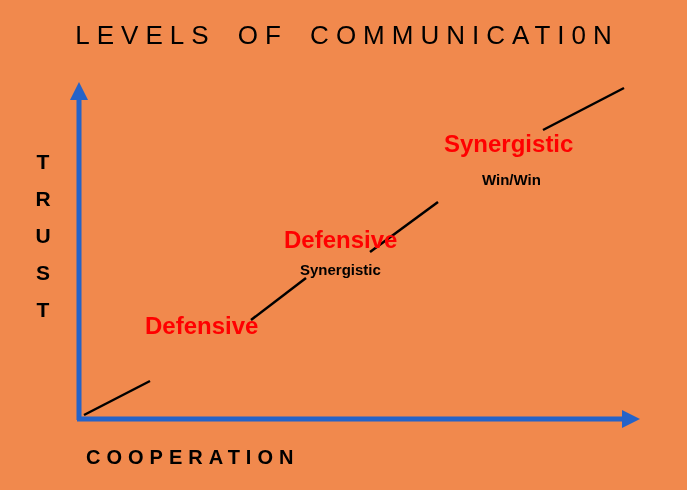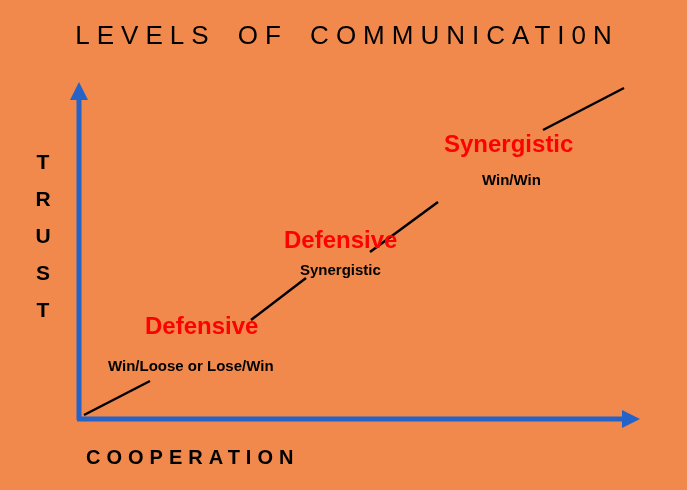--- a/index.html
+++ b/index.html
@@ -108,21 +108,20 @@
     <span>T</span>
     <span>R</span>
     <span>U</span>
     <span>S</span>
     <span>T</span>
   </div>
 
   <div class="cooperation">COOPERATION</div>
 
   <div id="defensive-label" class="level-label">Defensive</div>
-  <div id="defensive-sub" class="level-sublabel">Win/Loose or Lose/Win</div>
 
   <div id="respectful-label" class="level-label">Defensive</div>
   <div id="respectful-sub" class="level-sublabel">Synergistic</div>
 
   <div id="synergistic-label" class="level-label">Synergistic</div>
   <div id="synergistic-sub" class="level-sublabel">Win/Win</div>
 
 </div>
 
 </body></html>

